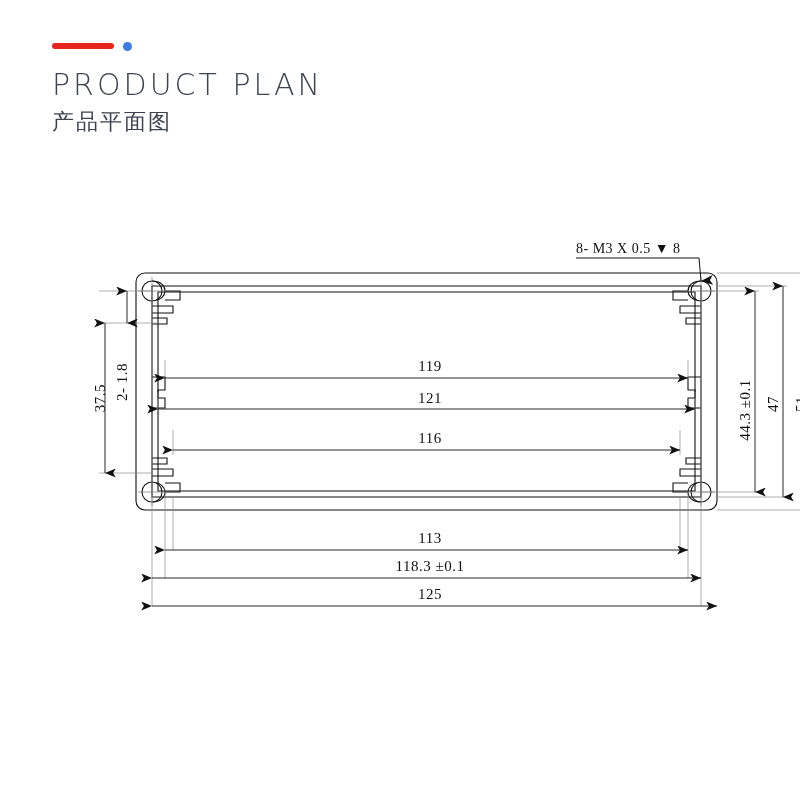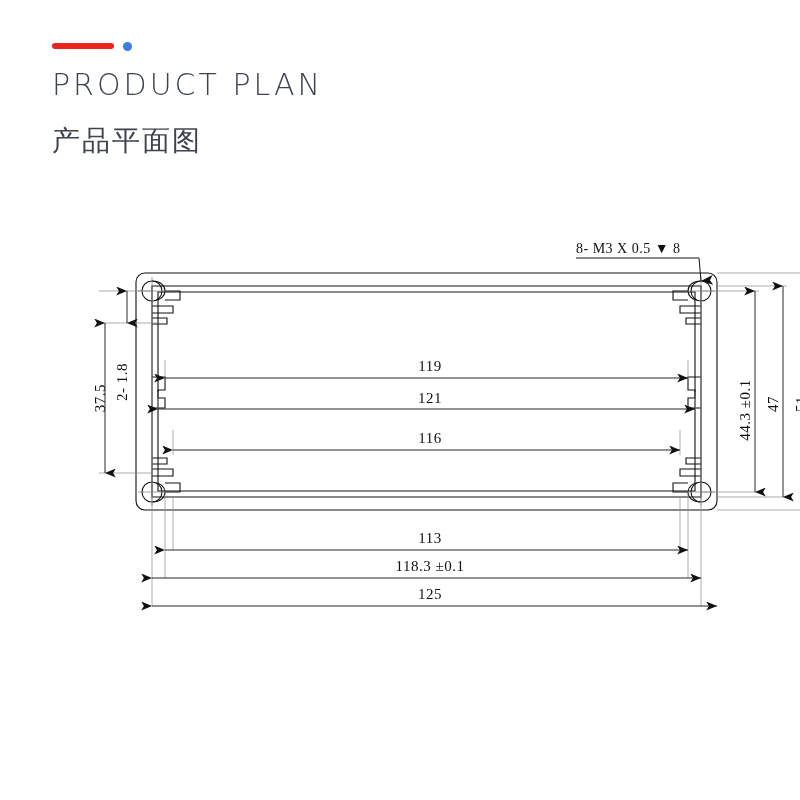--- a/index.html
+++ b/index.html
@@ -45,22 +45,22 @@
   .title-en {
     margin-top: 18px;
     font-size: 30px;
     letter-spacing: 3px;
     font-weight: 300;
     color: #3d4450;
     line-height: 1;
     font-family: "DejaVu Sans", sans-serif;
   }
   .title-cn {
-    margin-top: 27px;
-    font-size: 28px;
+    margin-top: 11px;
+    font-size: 22px;
     letter-spacing: 2px;
     color: #3d4450;
     line-height: 1;
     font-family: "DejaVu Sans", sans-serif;
   }
 
   
   #drawing {
     position: absolute;
     left: 0;

